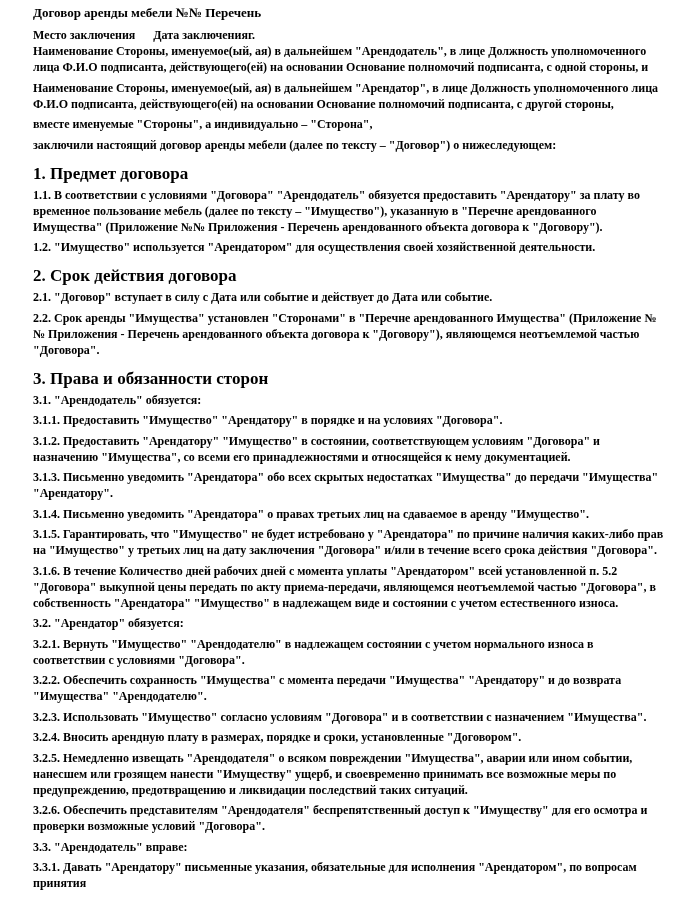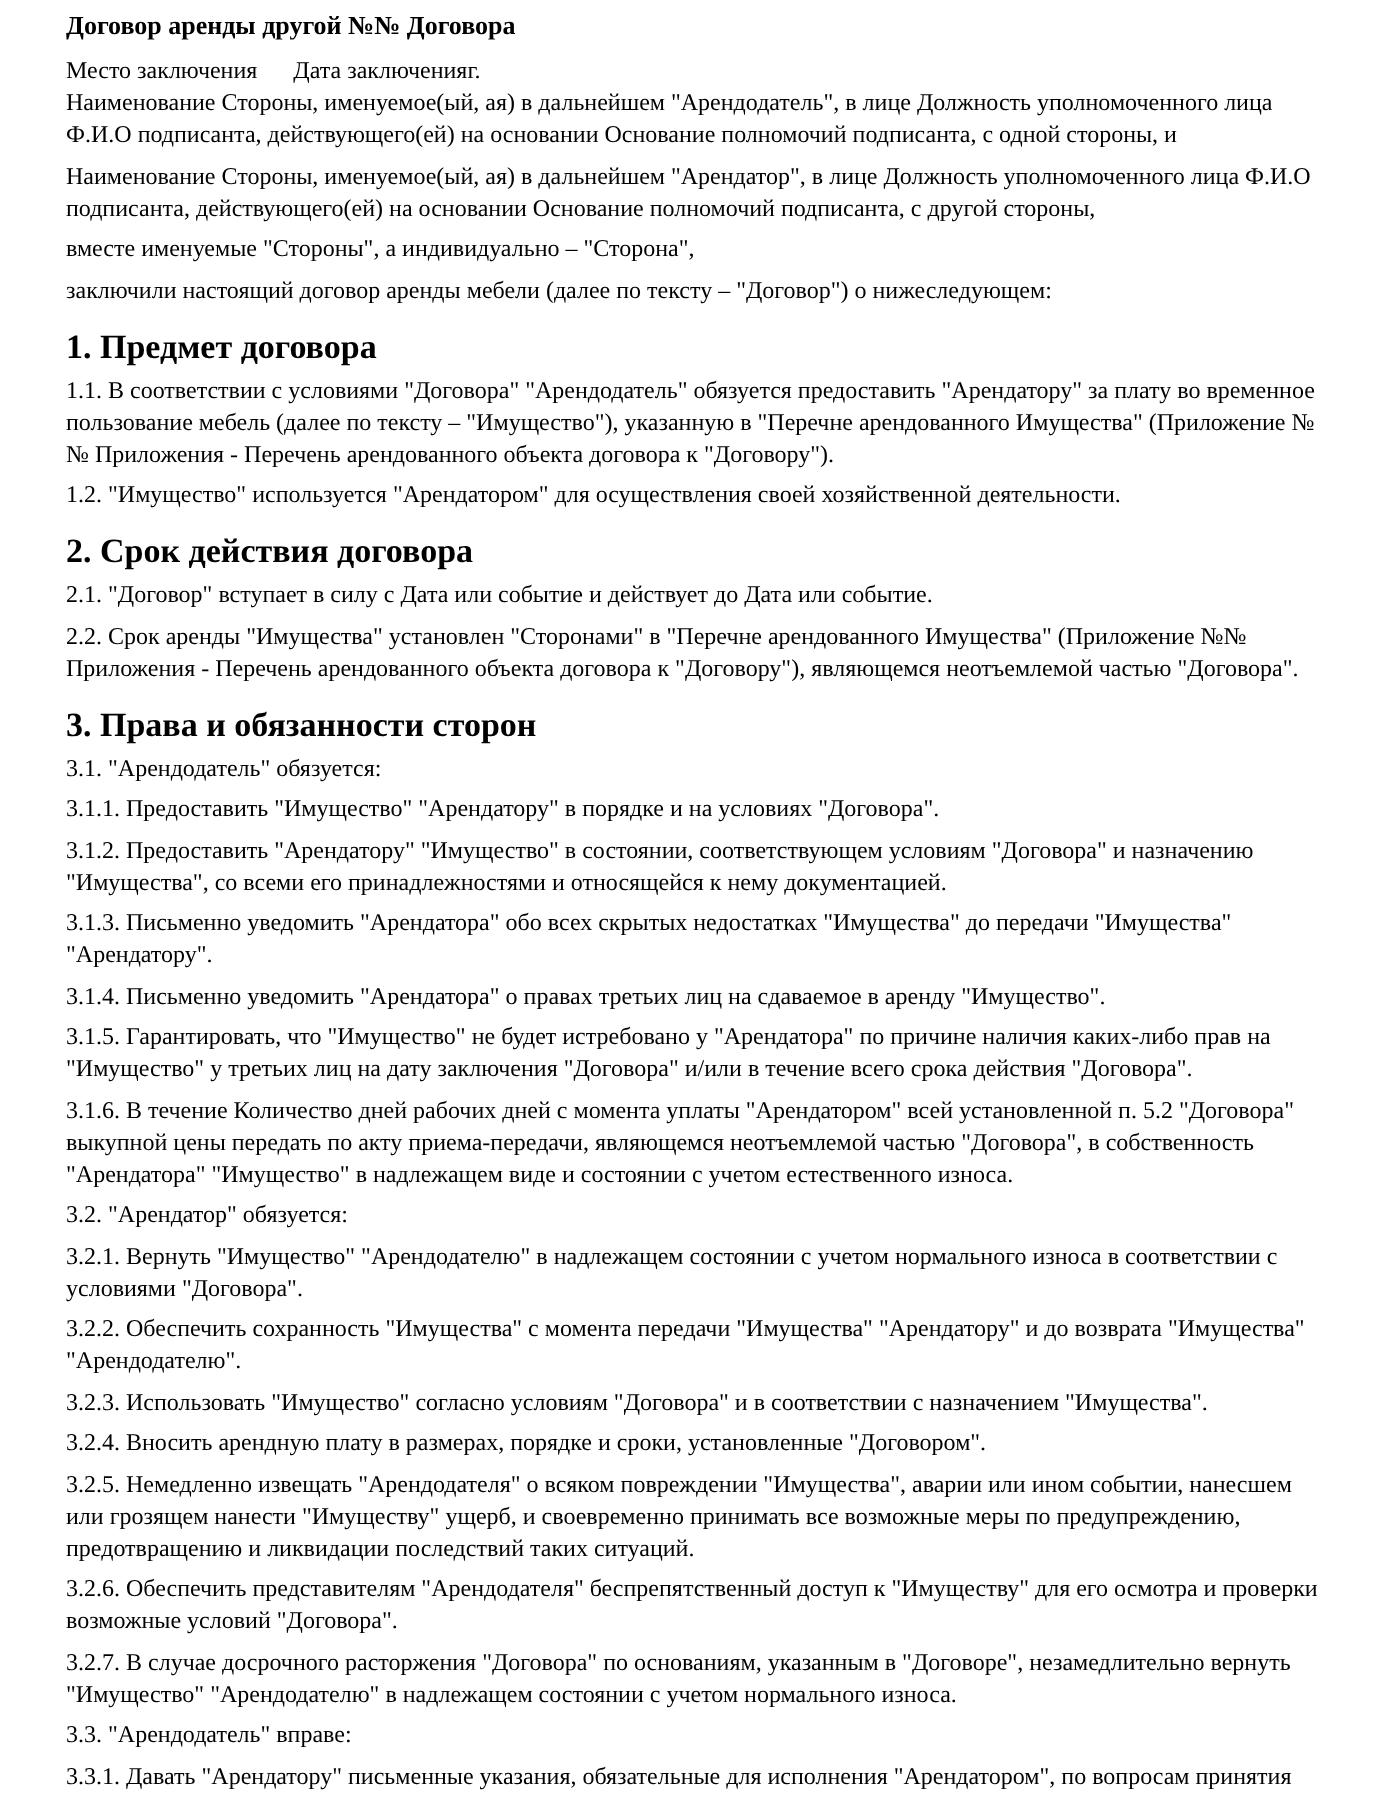--- a/index.html
+++ b/index.html
@@ -12,21 +12,21 @@
     font-family: "Liberation Serif", "DejaVu Serif", serif;
   }
   .doc {
     padding: 4px 33px 0 33px;
   }
   .paragraph {
     font-size: 12px;
     line-height: 16px;
     margin: 0 0 4.5px 0;
     white-space: pre-wrap;
-    font-weight: normal;
+    font-weight: bold;
   }
   .title {
     font-size: 13px;
     line-height: 17px;
     font-weight: bold;
     margin: 0 0 6px 0;
     white-space: pre-wrap;
   }
   .heading {
     font-size: 17px;
@@ -34,21 +34,21 @@
     font-weight: bold;
     margin: 12px 0 5px 0;
     white-space: pre-wrap;
   }
 </style>
 </head>
 <body>
 
 <main class="doc">
   <div>
-      <h1 class="title">Договор аренды другой №№ Договора</h1>
+      <h1 class="title">Договор аренды мебели №№ Перечень</h1>
       <p class="paragraph">Место заключения      Дата заключенияг.
 Наименование Стороны, именуемое(ый, ая) в дальнейшем "Арендодатель", в лице Должность уполномоченного лица Ф.И.О подписанта, действующего(ей) на основании Основание полномочий подписанта, с одной стороны, и</p>
       <p class="paragraph">Наименование Стороны, именуемое(ый, ая) в дальнейшем "Арендатор", в лице Должность уполномоченного лица Ф.И.О подписанта, действующего(ей) на основании Основание полномочий подписанта, с другой стороны,</p>
       <p class="paragraph">вместе именуемые "Стороны", а индивидуально – "Сторона",</p>
       <p class="paragraph">заключили настоящий договор аренды мебели (далее по тексту – "Договор") о нижеследующем:</p>
       <h2 class="heading">1. Предмет договора</h2>
       <p class="paragraph">1.1. В соответствии с условиями "Договора" "Арендодатель" обязуется предоставить "Арендатору" за плату во временное пользование мебель (далее по тексту – "Имущество"), указанную в "Перечне арендованного Имущества" (Приложение №№ Приложения - Перечень арендованного объекта договора к "Договору").</p>
       <p class="paragraph">1.2. "Имущество" используется "Арендатором" для осуществления своей хозяйственной деятельности.</p>
       <h2 class="heading">2. Срок действия договора</h2>
       <p class="paragraph">2.1. "Договор" вступает в силу с Дата или событие и действует до Дата или событие.</p>
@@ -61,17 +61,16 @@
       <p class="paragraph">3.1.4. Письменно уведомить "Арендатора" о правах третьих лиц на сдаваемое в аренду "Имущество".</p>
       <p class="paragraph">3.1.5. Гарантировать, что "Имущество" не будет истребовано у "Арендатора" по причине наличия каких-либо прав на "Имущество" у третьих лиц на дату заключения "Договора" и/или в течение всего срока действия "Договора".</p>
       <p class="paragraph">3.1.6. В течение Количество дней рабочих дней с момента уплаты "Арендатором" всей установленной п. 5.2 "Договора" выкупной цены передать по акту приема-передачи, являющемся неотъемлемой частью "Договора", в собственность "Арендатора" "Имущество" в надлежащем виде и состоянии с учетом естественного износа.</p>
       <p class="paragraph">3.2. "Арендатор" обязуется:</p>
       <p class="paragraph">3.2.1. Вернуть "Имущество" "Арендодателю" в надлежащем состоянии с учетом нормального износа в соответствии с условиями "Договора".</p>
       <p class="paragraph">3.2.2. Обеспечить сохранность "Имущества" с момента передачи "Имущества" "Арендатору" и до возврата "Имущества" "Арендодателю".</p>
       <p class="paragraph">3.2.3. Использовать "Имущество" согласно условиям "Договора" и в соответствии с назначением "Имущества".</p>
       <p class="paragraph">3.2.4. Вносить арендную плату в размерах, порядке и сроки, установленные "Договором".</p>
       <p class="paragraph">3.2.5. Немедленно извещать "Арендодателя" о всяком повреждении "Имущества", аварии или ином событии, нанесшем или грозящем нанести "Имуществу" ущерб, и своевременно принимать все возможные меры по предупреждению, предотвращению и ликвидации последствий таких ситуаций.</p>
       <p class="paragraph">3.2.6. Обеспечить представителям "Арендодателя" беспрепятственный доступ к "Имуществу" для его осмотра и проверки возможные условий "Договора".</p>
-      <p class="paragraph">3.2.7. В случае досрочного расторжения "Договора" по основаниям, указанным в "Договоре", незамедлительно вернуть "Имущество" "Арендодателю" в надлежащем состоянии с учетом нормального износа.</p>
       <p class="paragraph">3.3. "Арендодатель" вправе:</p>
       <p class="paragraph">3.3.1. Давать "Арендатору" письменные указания, обязательные для исполнения "Арендатором", по вопросам принятия</p>
     </div>
 </main>
 
 </body></html>

